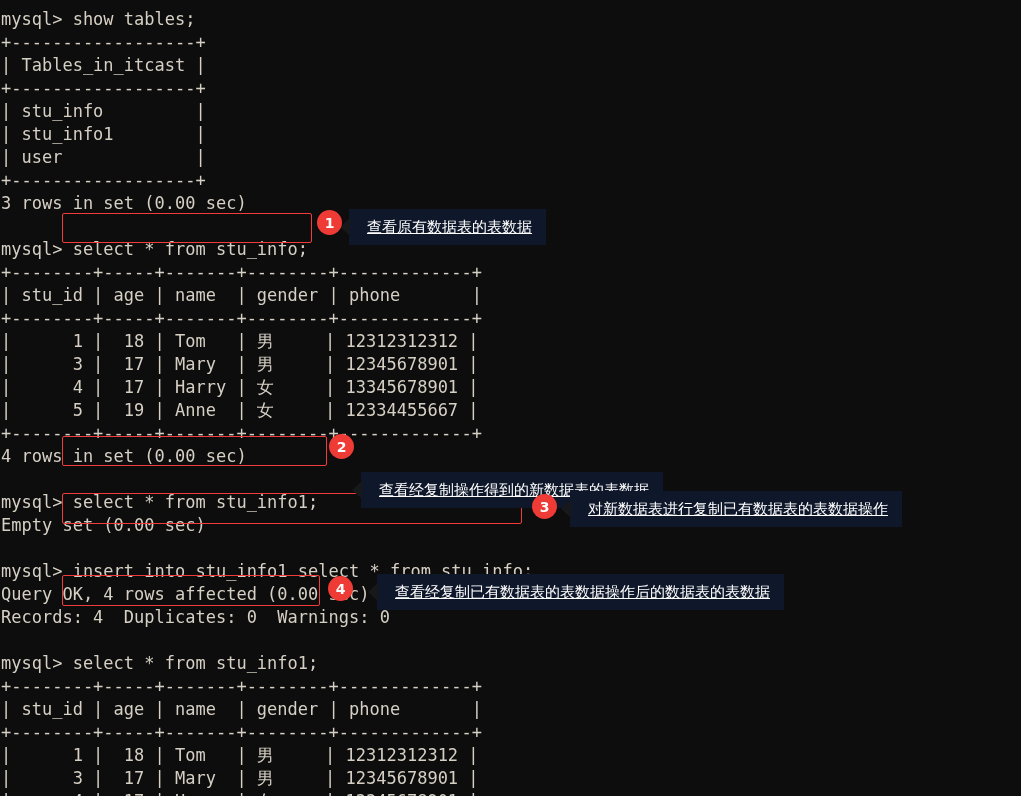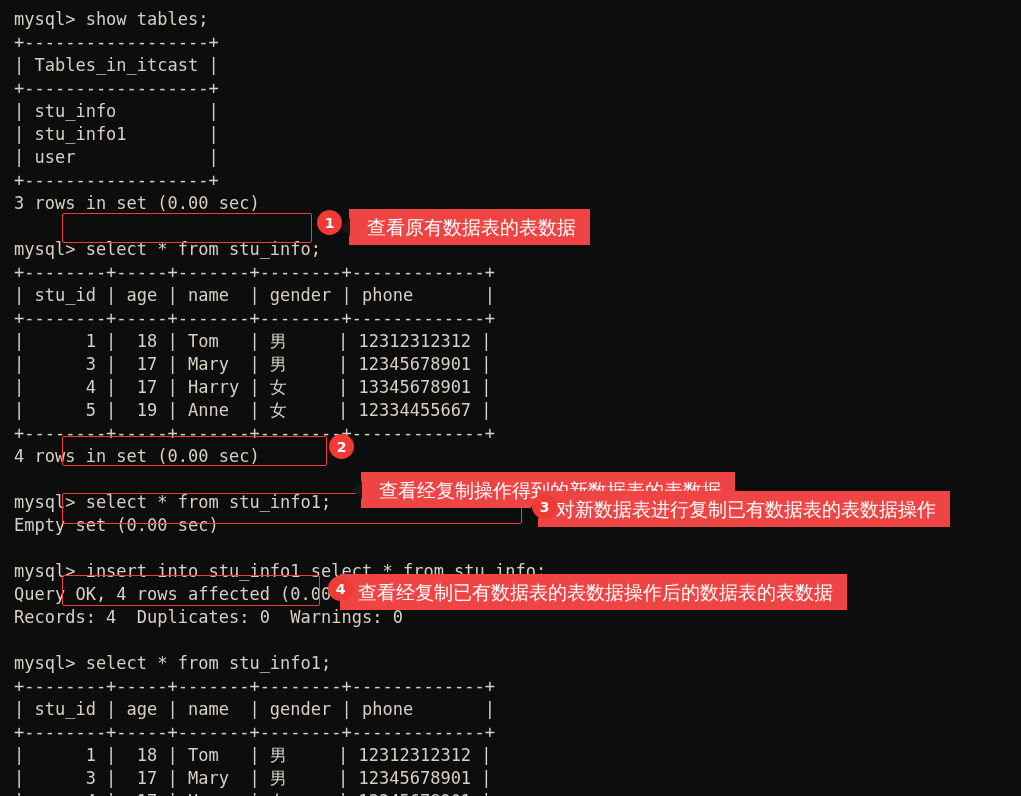--- a/index.html
+++ b/index.html
@@ -15,21 +15,21 @@
     left:0;top:0;
     width:1021px;height:796px;
     color:#d6cfc4;
     font-size:17px;
     line-height:23px;
     white-space:pre;
     padding:8px 0 0 0;
     box-sizing:border-box;
     letter-spacing:0px;
   }
-  .ln{height:23px;display:block;padding-left:14px;}
+  .ln{height:23px;display:block;padding-left:1px;}
 
   
   .hlbox{
     position:absolute;
     border:1.5px solid #f23b3b;
     border-radius:2px;
     box-sizing:border-box;
     pointer-events:none;
   }
 
@@ -46,32 +46,33 @@
     display:flex;
     align-items:center;
     justify-content:center;
     line-height:1;
     z-index:5;
   }
 
   
   .note{
     position:absolute;
-    background:#ef4444;
+    background:#0f172a;
     color:#ffffff;
     font-family:"DejaVu Sans","Liberation Sans",sans-serif;
-    font-size:19px;
+    font-size:15px;
     line-height:1;
     display:flex;
     align-items:center;
     padding:0 14px 0 18px;
     box-sizing:border-box;
     height:36px;
     z-index:4;
     white-space:nowrap;
+    text-decoration:underline;
   }
   .note:before{
     content:"";
     position:absolute;
     left:-9px;top:50%;
     transform:translateY(-50%);
     width:0;height:0;
     border-top:9px solid transparent;
     border-bottom:9px solid transparent;
     border-right:10px solid #17181a;
@@ -87,14 +88,14 @@
 <div class="hlbox" style="left:62px;top:493px;width:460px;height:31px;"></div>
 <div class="hlbox" style="left:62px;top:575px;width:258px;height:31px;"></div>
 
 <div class="badge" style="left:317px;top:210px;">1</div>
 <div class="badge" style="left:329px;top:434px;">2</div>
 <div class="badge" style="left:532px;top:494px;">3</div>
 <div class="badge" style="left:328px;top:576px;">4</div>
 
 <div class="note" style="left:349px;top:209px;">查看原有数据表的表数据</div>
 <div class="note" style="left:361px;top:432px;margin-top:40px;">查看经复制操作得到的新数据表的表数据</div>
-<div class="note" style="left:538px;top:491px;">对新数据表进行复制已有数据表的表数据操作</div>
-<div class="note" style="left:340px;top:574px;">查看经复制已有数据表的表数据操作后的数据表的表数据</div>
+<div class="note" style="left:570px;top:491px;">对新数据表进行复制已有数据表的表数据操作</div>
+<div class="note" style="left:377px;top:574px;">查看经复制已有数据表的表数据操作后的数据表的表数据</div>
 
 </body></html>

